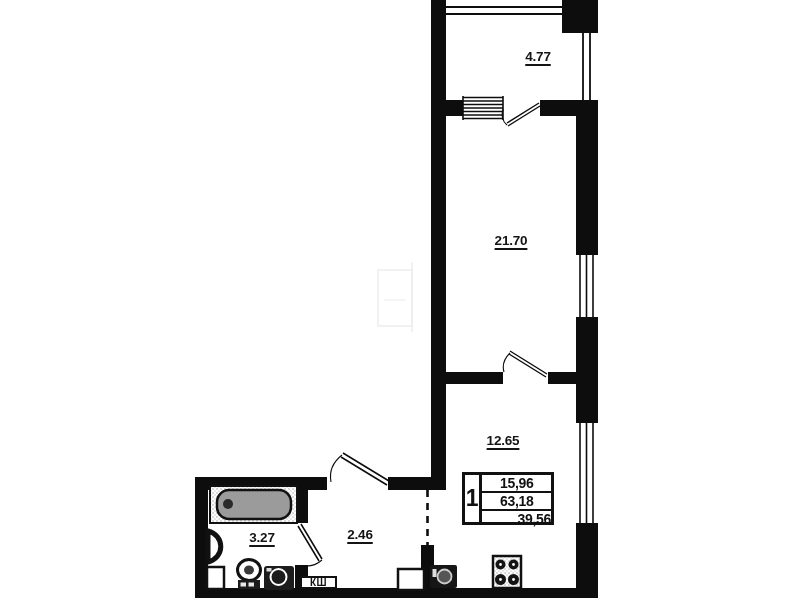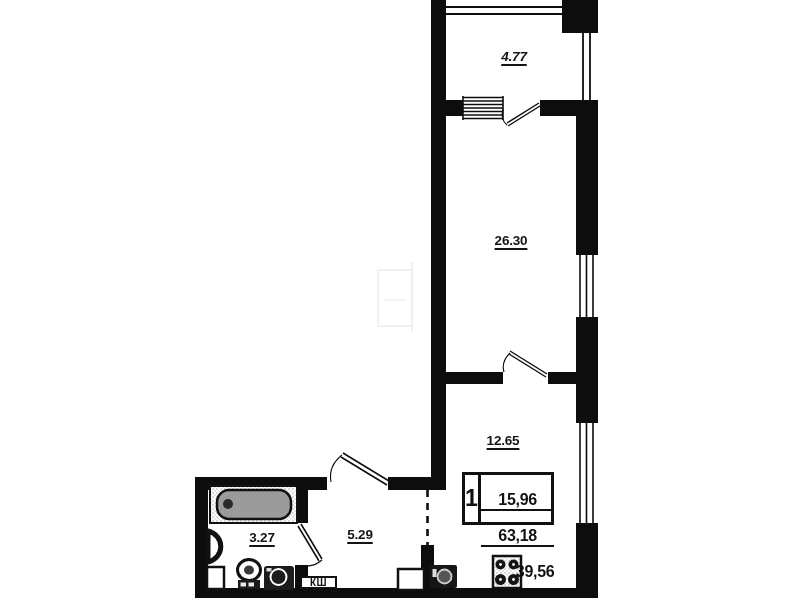--- a/index.html
+++ b/index.html
@@ -6,39 +6,38 @@
   .canvas{
     position:relative;width:799px;height:600px;background:#ffffff;
     font-family:"Liberation Sans",sans-serif;overflow:hidden;
   }
   .canvas svg{position:absolute;left:0;top:0;}
   .room-label{
     position:absolute;font-size:13.5px;font-weight:bold;color:#141414;
     text-decoration:underline;text-decoration-thickness:1.5px;text-underline-offset:3px;
     letter-spacing:-0.2px;width:70px;text-align:center;
   }
-  #lbl-balcony{left:479px;top:49px;font-style:italic;}
+  #lbl-balcony{left:503px;top:49px;}
   #lbl-living{left:476px;top:233px;}
   #lbl-kitchen{left:468px;top:433px;}
   #lbl-hall{left:325px;top:527px;}
   #lbl-bath{left:227px;top:530px;}
   .stamp{
     position:absolute;left:462px;top:472px;width:92px;height:53px;
     border:3px solid #111;background:#fff;display:flex;box-sizing:border-box;
   }
   .stamp-num{
     width:32px;border-right:3px solid #111;display:flex;align-items:center;
     justify-content:center;font-size:23px;font-weight:bold;color:#111;
   }
   .stamp-vals{flex:1;display:flex;flex-direction:column;}
   .stamp-cell{
     flex:1;border-bottom:2.5px solid #111;display:flex;align-items:center;
-    justify-content:center;font-size:16px;font-weight:bold;color:#111;
+    justify-content:center;font-size:14px;font-weight:bold;color:#111;
     letter-spacing:-0.3px;
-    margin-top:16px;
   }
   .stamp-cell:last-child{border-bottom:none;padding-left:35px;}
   .duct-label{
     position:absolute;left:300px;top:576px;width:37px;height:13px;
     border:2px solid #111;background:#fff;box-sizing:border-box;
     font-size:10px;font-weight:bold;color:#111;display:flex;
     align-items:center;justify-content:center;letter-spacing:0.5px;
   }
 </style>
 </head>
@@ -193,23 +192,23 @@
       <circle cx="500.5" cy="579.5" r="5.5" fill="#141414"></circle>
       <circle cx="513.5" cy="579.5" r="5.5" fill="#141414"></circle>
       <circle cx="500.5" cy="564.5" r="1.4" fill="#ffffff"></circle>
       <circle cx="513.5" cy="564.5" r="1.4" fill="#ffffff"></circle>
       <circle cx="500.5" cy="579.5" r="1.4" fill="#ffffff"></circle>
       <circle cx="513.5" cy="579.5" r="1.4" fill="#ffffff"></circle>
     </g>
   </svg>
 
   <div class="room-label" id="lbl-balcony">4.77</div>
-  <div class="room-label" id="lbl-living">26.30</div>
+  <div class="room-label" id="lbl-living">21.70</div>
   <div class="room-label" id="lbl-kitchen">12.65</div>
-  <div class="room-label" id="lbl-hall">5.29</div>
+  <div class="room-label" id="lbl-hall">2.46</div>
   <div class="room-label" id="lbl-bath">3.27</div>
 
   <div class="stamp">
     <div class="stamp-num">1</div>
     <div class="stamp-vals">
       <div class="stamp-cell">15,96</div>
       <div class="stamp-cell">63,18</div>
       <div class="stamp-cell">39,56</div>
     </div>
   </div>

